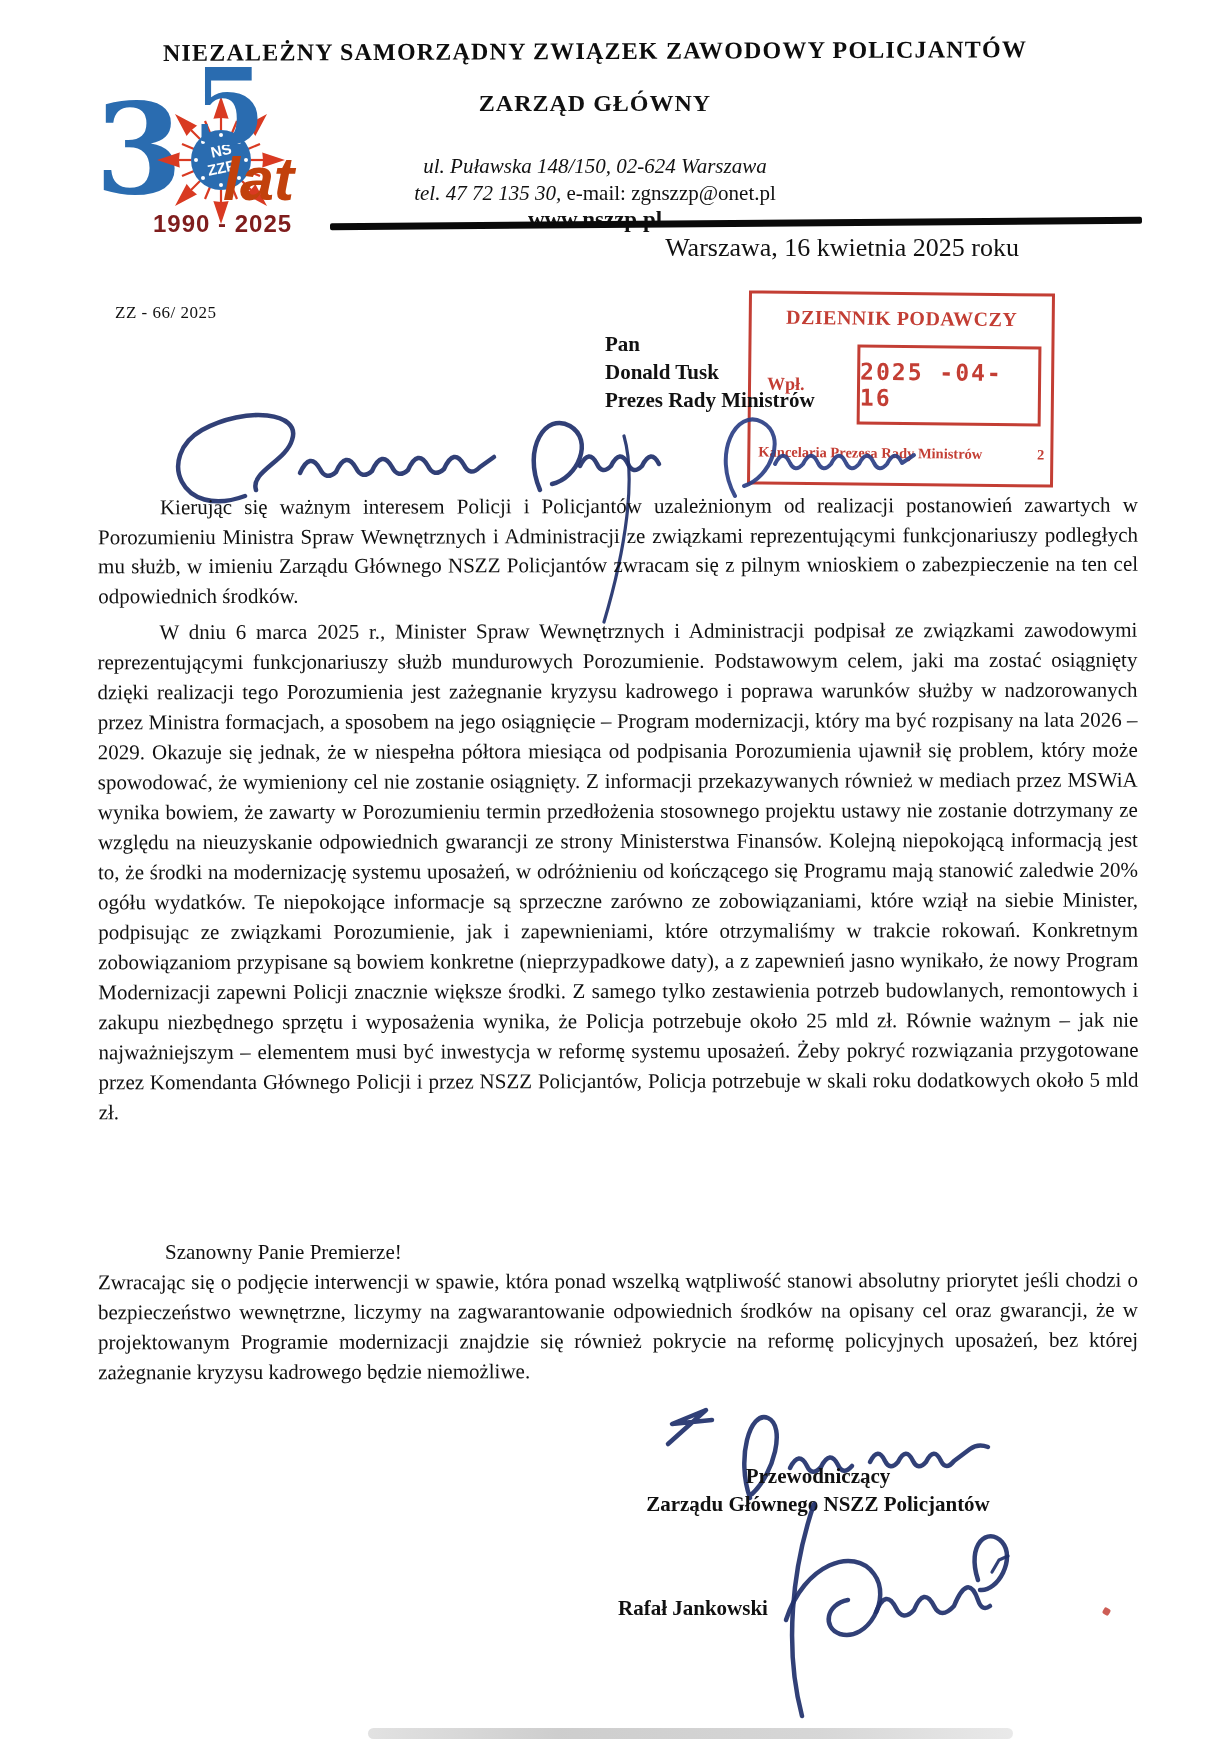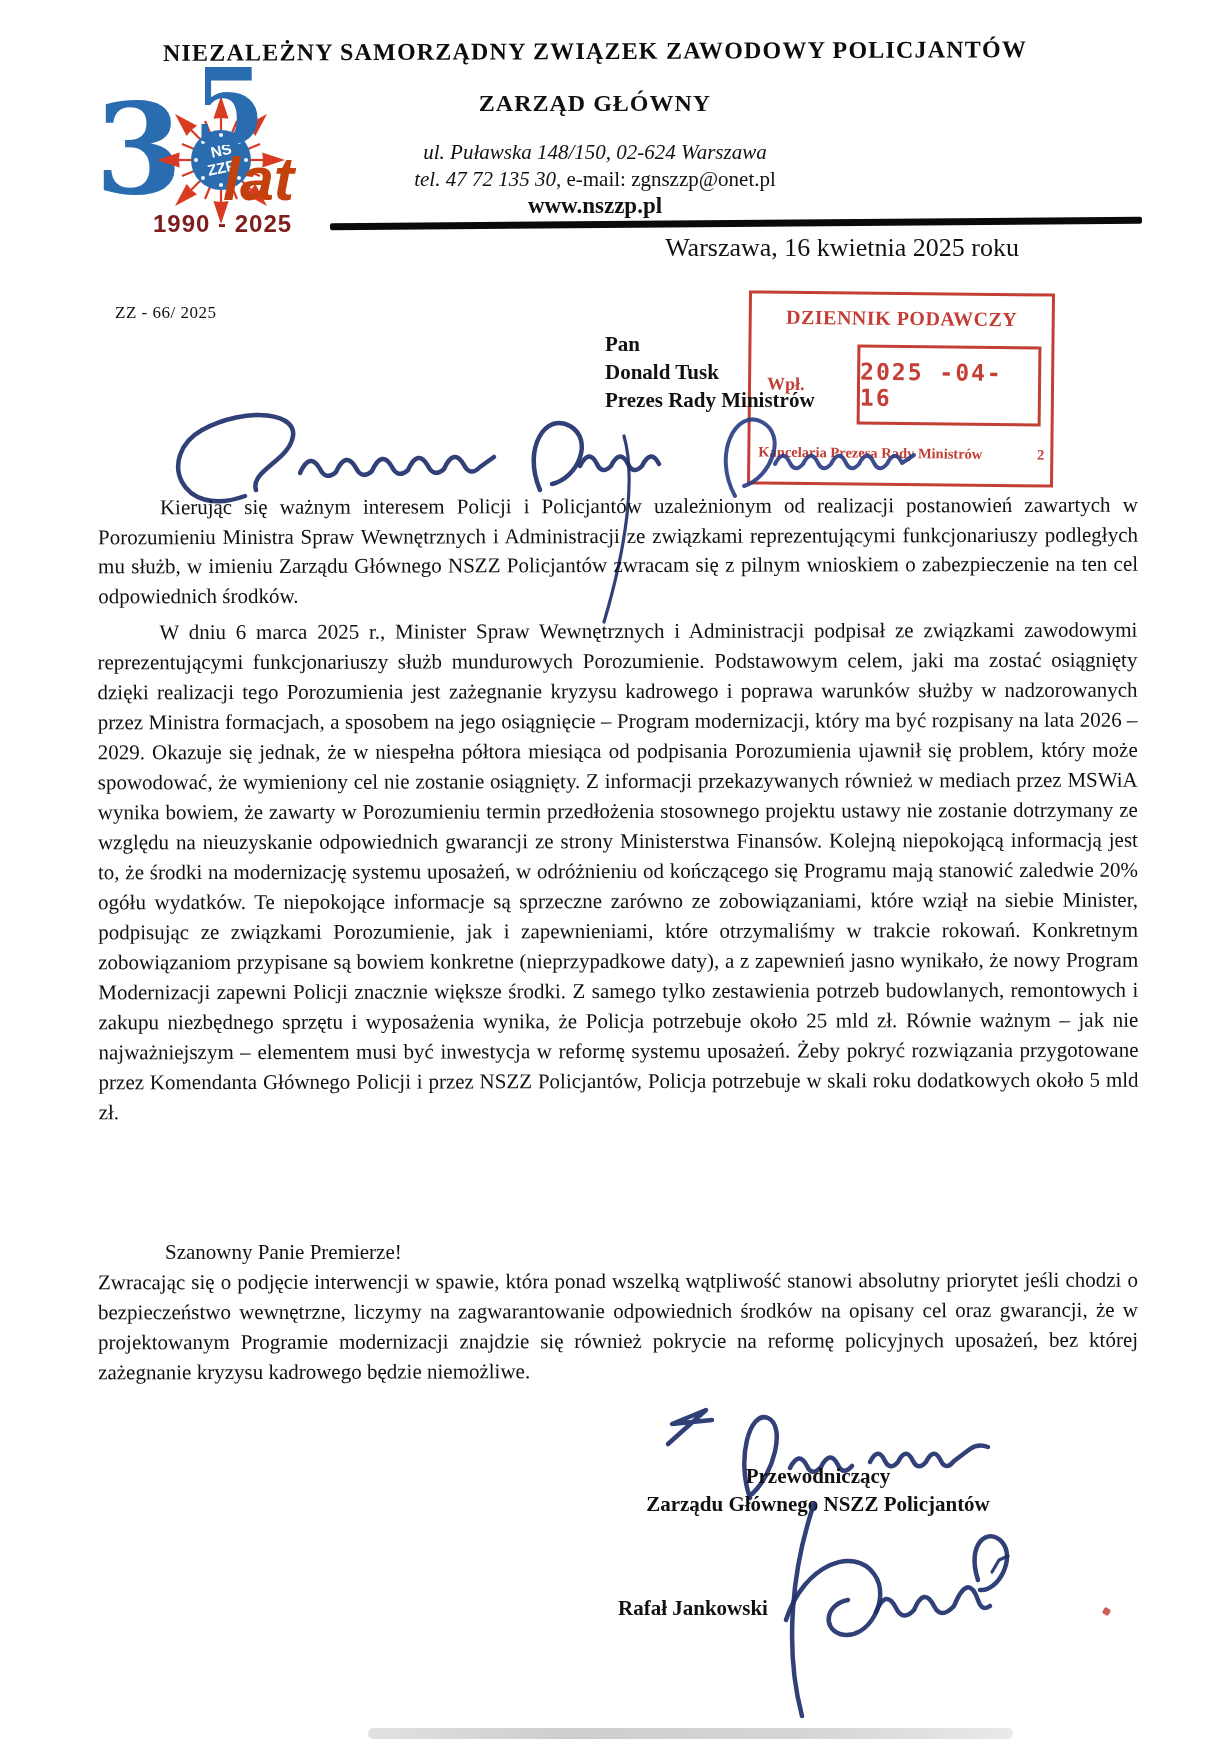--- a/index.html
+++ b/index.html
@@ -7,21 +7,21 @@
     position:relative;width:1229px;height:1742px;background:#ffffff;
     font-family:"Liberation Serif", serif;color:#111;overflow:hidden;
   }
   
   .org-title{
     position:absolute;left:20px;top:38px;width:1150px;text-align:center;
     font-size:24px;font-weight:bold;letter-spacing:1.2px;color:#0d0d0d;
     transform:rotate(-0.25deg);
   }
   .hdr-center{position:absolute;left:20px;top:90px;width:1150px;text-align:center;}
-  .division{font-size:24px;font-weight:bold;letter-spacing:1px;margin-bottom:22px;}
+  .division{font-size:24px;font-weight:bold;letter-spacing:1px;margin-bottom:36px;}
   .addr-line{font-size:21px;font-style:italic;line-height:27px;}
   .contact-line{font-size:21px;line-height:27px;}
   .contact-line .it{font-style:italic;}
   .www-line{font-size:23px;font-weight:bold;line-height:26px;}
   .hdr-rule{
     position:absolute;left:330px;top:220px;width:812px;height:7px;background:#0a0a0a;
     transform:rotate(-0.45deg);border-radius:2px;
   }
   
   .logo{position:absolute;left:95px;top:78px;width:250px;height:168px;}

